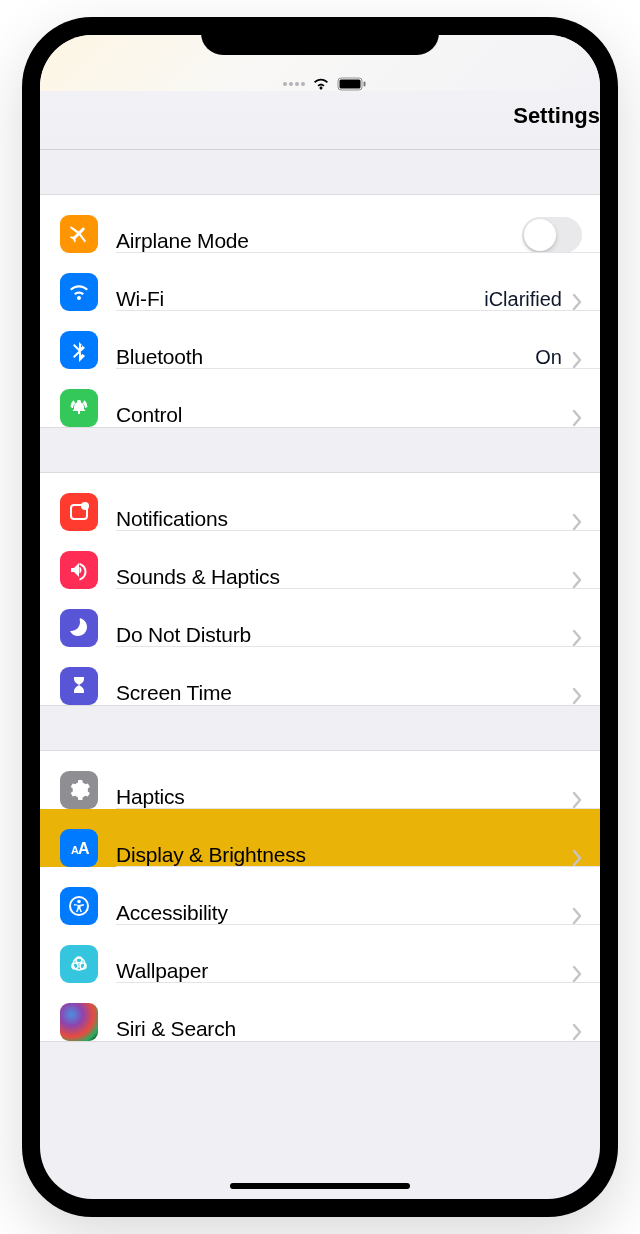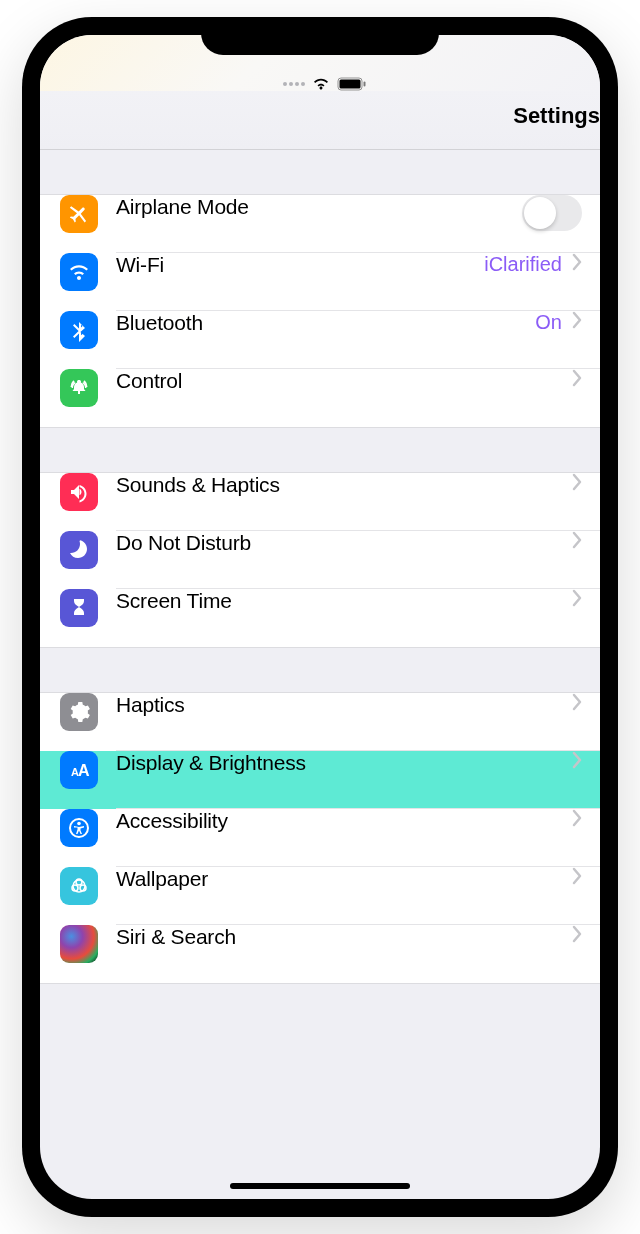--- a/index.html
+++ b/index.html
@@ -92,27 +92,27 @@
       height: calc(100% - 56px - 65px);
       overflow-y: hidden;
     }
     .group-spacer {
       height: 44px;
       background: #efeff4;
     }
     .row {
       background: #fff;
       display: flex;
-      align-items: flex-start;
+      align-items: flex-end;
       padding-left: 20px;
       height: 58px;
       position: relative;
     }
     .row.highlighted {
-      background: #5eead4;
+      background: #eab308;
     }
     .row .sep {
       position: absolute;
       bottom: 0;
       left: 76px;
       right: 0;
       height: 1px;
       background: #e4e4e7;
     }
     .row:last-child .sep { display: none; }
@@ -133,21 +133,21 @@
     .icon-box svg { width: 24px; height: 24px; }
     .label {
       font-size: 21px;
       color: #000;
       padding-left: 18px;
       flex: 1;
       letter-spacing: -0.2px;
     }
     .detail {
       font-size: 20px;
-      color: #8b5cf6;
+      color: #0f172a;
       padding-right: 10px;
     }
     .chevron {
       color: #c5c5c9;
       padding-right: 18px;
     }
     .chevron svg { width: 10px; height: 18px; display:block; }
     .toggle {
       width: 60px;
       height: 36px;
@@ -266,20 +266,34 @@
             <div class="chevron">
               <svg viewBox="0 0 10 18">
                 <use href="#i-chevron"></use>
               </svg>
             </div>
           </div>
         </div>
         <div class="group-spacer"></div>
         <div class="group">
           <div class="row">
+            <div class="icon-box" style="background: rgb(255, 59, 48);">
+              <svg viewBox="0 0 24 24">
+                <use href="#i-notifications"></use>
+              </svg>
+            </div>
+            <div class="label">Notifications</div>
+            <div class="chevron">
+              <svg viewBox="0 0 10 18">
+                <use href="#i-chevron"></use>
+              </svg>
+            </div>
+            <div class="sep"></div>
+          </div>
+          <div class="row">
             <div class="icon-box" style="background: rgb(255, 45, 85);">
               <svg viewBox="0 0 24 24">
                 <use href="#i-sounds"></use>
               </svg>
             </div>
             <div class="label">Sounds &amp; Haptics</div>
             <div class="chevron">
               <svg viewBox="0 0 10 18">
                 <use href="#i-chevron"></use>
               </svg>

